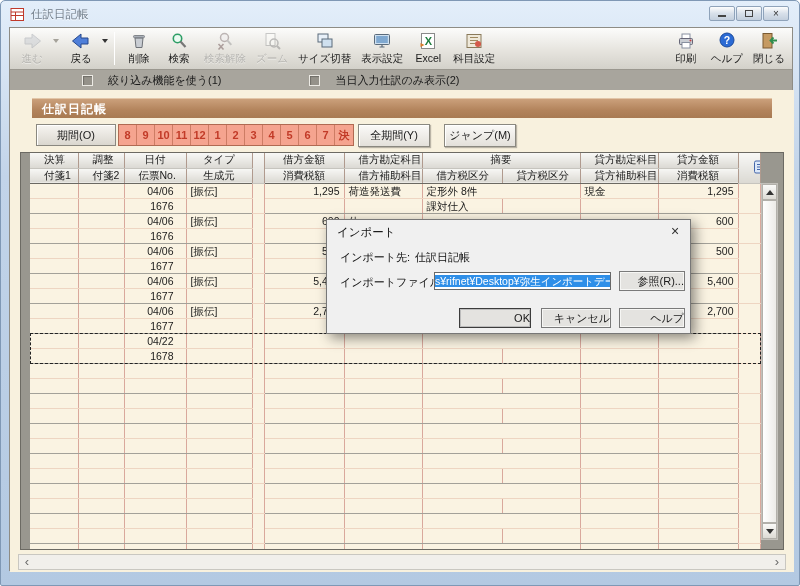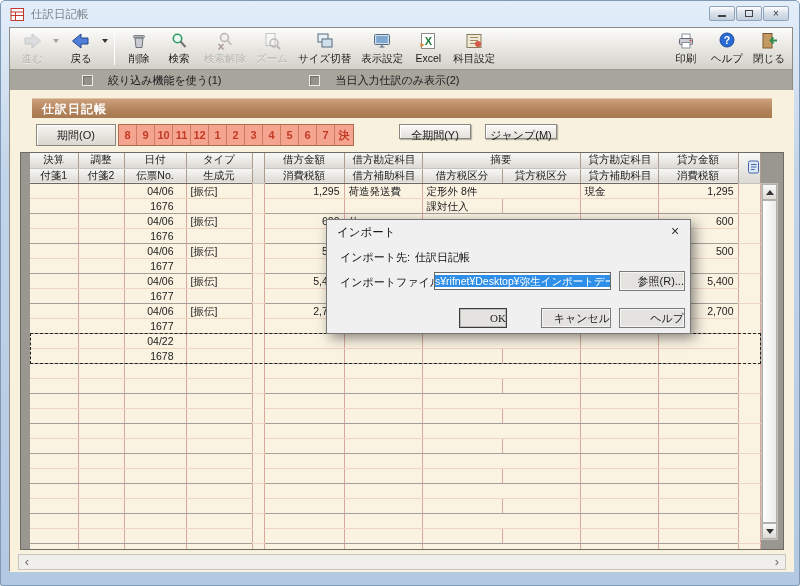--- a/index.html
+++ b/index.html
@@ -60,34 +60,34 @@
 
   
   .periodbtn { position:absolute; left:26px; top:34px; width:80px; height:22px;
                background:linear-gradient(#f7f5f1,#dad7cf); border:1px solid #8a8880;
                box-shadow:inset 1px 1px 0 #fff; text-align:center; line-height:20px; }
   .months { position:absolute; left:108px; top:34px; height:22px; border:1px solid #b06a52;
             display:flex; background:#f5a48f; }
   .month { width:18px; height:100%; border-right:1px solid #cd7c64; color:#c23b28; font-weight:bold;
            text-align:center; line-height:20px; font-size:11px; }
   .month:last-child { border-right:none; }
-  .pbtn { position:absolute; top:34px; height:15px; background:linear-gradient(#fbfaf8,#e3e0da);
+  .pbtn { position:absolute; top:34px; height:23px; background:linear-gradient(#fbfaf8,#e3e0da);
           border:1px solid #8a8880; box-shadow:1px 1px 1px rgba(0,0,0,.25), inset 1px 1px 0 #fff;
-          text-align:center; line-height:20px; font-size:11px;margin-left:41px; }
+          text-align:center; line-height:20px; font-size:11px; }
   .pbtn.all { left:348px; width:72px; }
   .pbtn.jump { left:434px; width:72px; }
 
   
   .tablewrap { position:absolute; left:10px; top:62px; width:764px; height:398px;
                background:#99978f; border:1px solid #6c6a63; overflow:hidden; }
   table.journal { position:absolute; left:9px; top:0; width:730px; table-layout:fixed;
                   border-collapse:collapse; background:#faf3e2; }
   .journal th { background:linear-gradient(#f8f8f6,#dbd9d3); border-right:1px solid #b09a8e;
                 border-bottom:1px solid #c6c4be; font-weight:normal; font-size:10.5px;
-                height:15px; padding:0 8px; overflow:hidden; white-space:nowrap; }
+                height:15px; padding:0 14px; overflow:hidden; white-space:nowrap; }
   .journal thead tr:last-child th { border-bottom:1px solid #6b6962; }
   .journal td { font-size:10.5px; height:15px; line-height:14px; padding:0 4px;
                 border-right:1px solid #d9a89c; border-bottom:1px solid #eed5c2;
                 overflow:hidden; white-space:nowrap; }
   .journal tbody tr.rowb td { border-bottom:1px solid #a3a199; }
   .journal td.amt { text-align:right; }
   .journal td.rgt { text-align:right; padding-right:12px; }
   .selov { position:absolute; left:9px; top:180px; width:731px; height:31px;
            border:1.5px dashed #222; pointer-events:none; }
 
@@ -114,22 +114,22 @@
   .dlgclose { position:absolute; right:4px; top:2px; width:22px; height:19px; text-align:center;
               font-size:14px; color:#333; line-height:19px; }
   .dlglabel { position:absolute; font-size:11px; color:#111; }
   .fileinput { position:absolute; left:107px; top:52px; width:177px; height:18px; background:#fff;
                border:1px solid #686868; font-size:10.5px; line-height:16px; overflow:hidden;
                white-space:nowrap; }
   .fileinput .sel { background:#2f8fe8; color:#fff; }
   .dbtn { position:absolute; height:20px; background:#e4e3e0; border:1px solid #7a7a7a;
           box-shadow:inset 0 0 0 1px #f6f6f4; text-align:right; line-height:18px; font-size:11px; }
   .dbtn.browse { left:292px; top:51px; width:66px; }
-  .dbtn.ok { left:132px; top:88px; width:48px; border:1px solid #3c3c3c;
-             box-shadow:inset 0 0 0 1px #bcbcbc;font-family:Liberation Serif, serif; }
+  .dbtn.ok { left:132px; top:88px; width:72px; border:1px solid #3c3c3c;
+             box-shadow:inset 0 0 0 1px #bcbcbc; }
   .dbtn.cancel { left:214px; top:88px; width:70px; }
   .dbtn.help { left:292px; top:88px; width:66px; }
   .dlgnote { position:absolute; left:13px; top:73px; font-size:10.5px; color:#111; }
 </style>
 </head>
 <body>
 
 <div class="win">
 
   <div class="titlebar">

